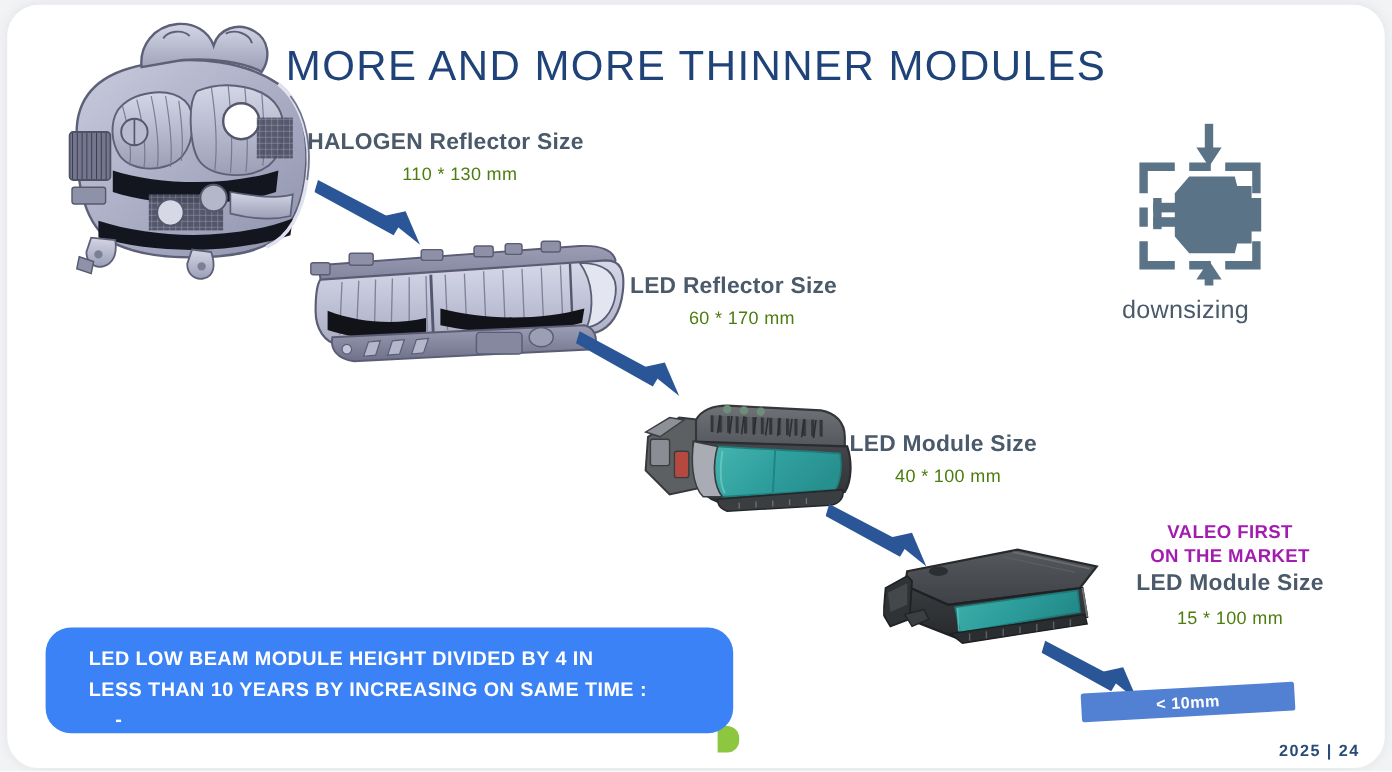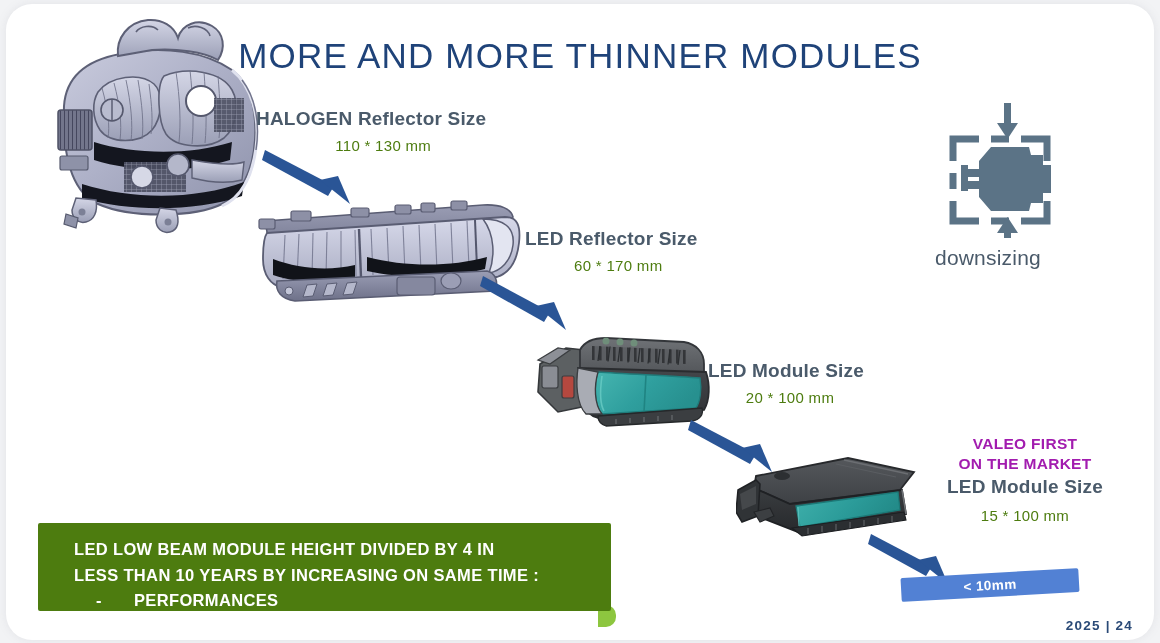--- a/index.html
+++ b/index.html
@@ -98,22 +98,22 @@
     letter-spacing: 0.2px;
   }
 
   
   .banner {
     position: absolute;
     left: 38px;
     top: 523px;
     width: 573px;
     height: 88px;
-    background: #4d7c0f;
-    border-radius: 2px;
+    background: #3b82f6;
+    border-radius: 21px;
     box-sizing: border-box;
     padding: 14px 0 0 36px;
     color: #ffffff;
     font-weight: bold;
     font-size: 16.5px;
     letter-spacing: 0.35px;
     line-height: 25.5px;
   }
   .banner-list { margin: 0; padding: 0; list-style: none; }
   .banner-list li { display: flex; }
@@ -409,21 +409,21 @@
       <path d="M80 99 L80 104"></path>
         <path d="M94 98 L94 103"></path>
       <path d="M108 97 L108 102"></path>
         <path d="M122 96 L122 101"></path>
       <path d="M136 95 L136 100"></path>
     </g>
   </svg>
 
   <div class="label-group lg-ledmod">
     <div class="label-title">LED Module Size</div>
-    <div class="label-sub">20 * 100 mm</div>
+    <div class="label-sub">40 * 100 mm</div>
   </div>
 
   <svg class="arrow" style="left:688px; top:416px;" width="96" height="60" viewBox="0 0 96 60">
     <g fill="#2a5596">
       <path d="M3 4 L68 38 L62 48 L0 14 Z"></path>
       <path d="M84 56 L54 32 L72 28 Z"></path>
     </g>
   </svg>
 
   <svg class="product" style="left:736px; top:450px;" width="190" height="96" viewBox="0 0 190 96">
@@ -531,21 +531,20 @@
   </div>
 
   <div class="green-nub"></div>
 
   <div class="banner">
     <div>LED LOW BEAM MODULE HEIGHT DIVIDED BY 4 IN</div>
     <div>LESS THAN 10 YEARS BY INCREASING ON SAME TIME :</div>
     <ul class="banner-list">
       <li>
         <span class="banner-dash">-</span>
-        <span>PERFORMANCES</span>
       </li>
       <li>
         <span class="banner-dash">-</span>
       </li>
     </ul>
   </div>
 
   <div class="footer">2025  |  24</div>
 
 </div>

